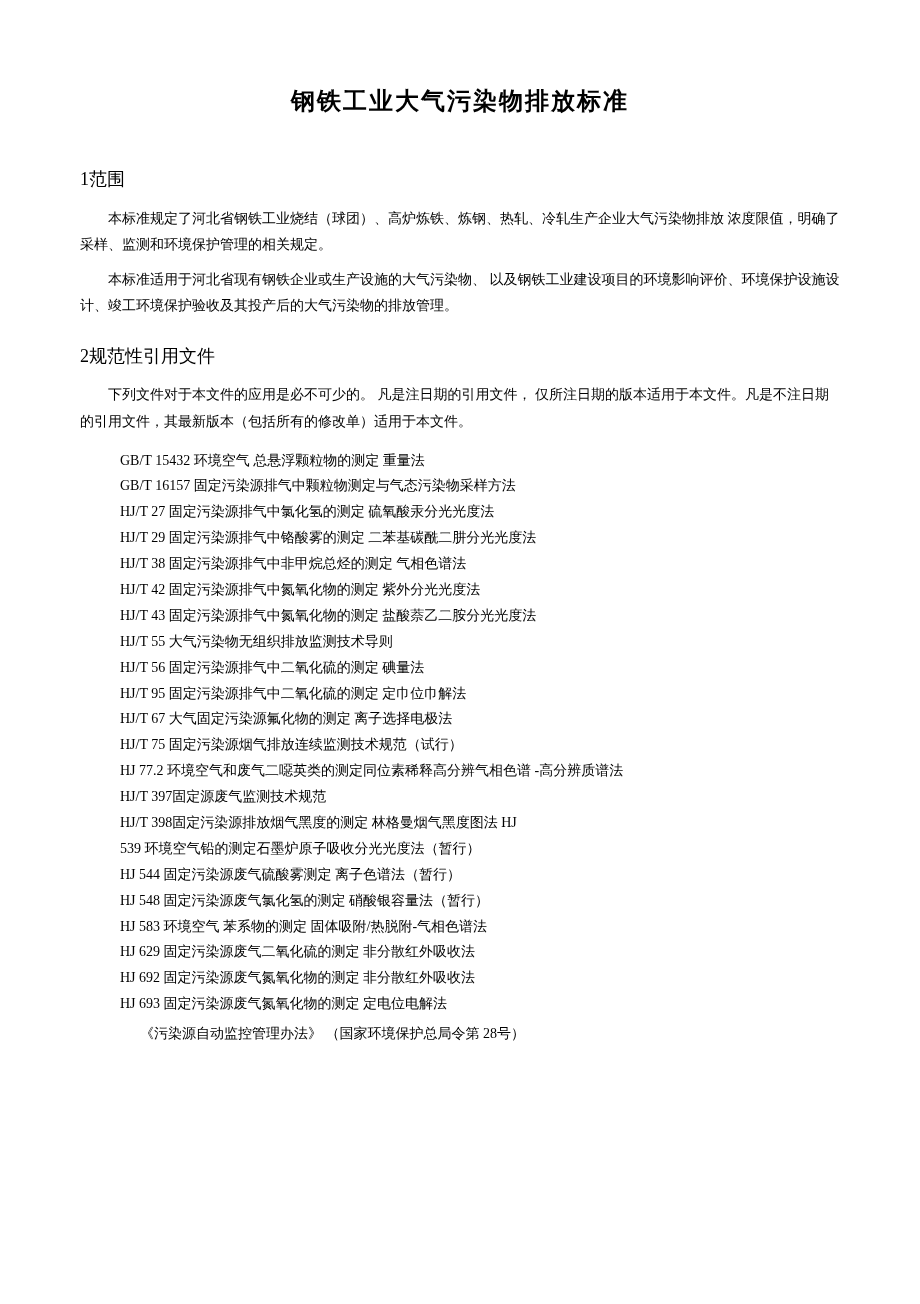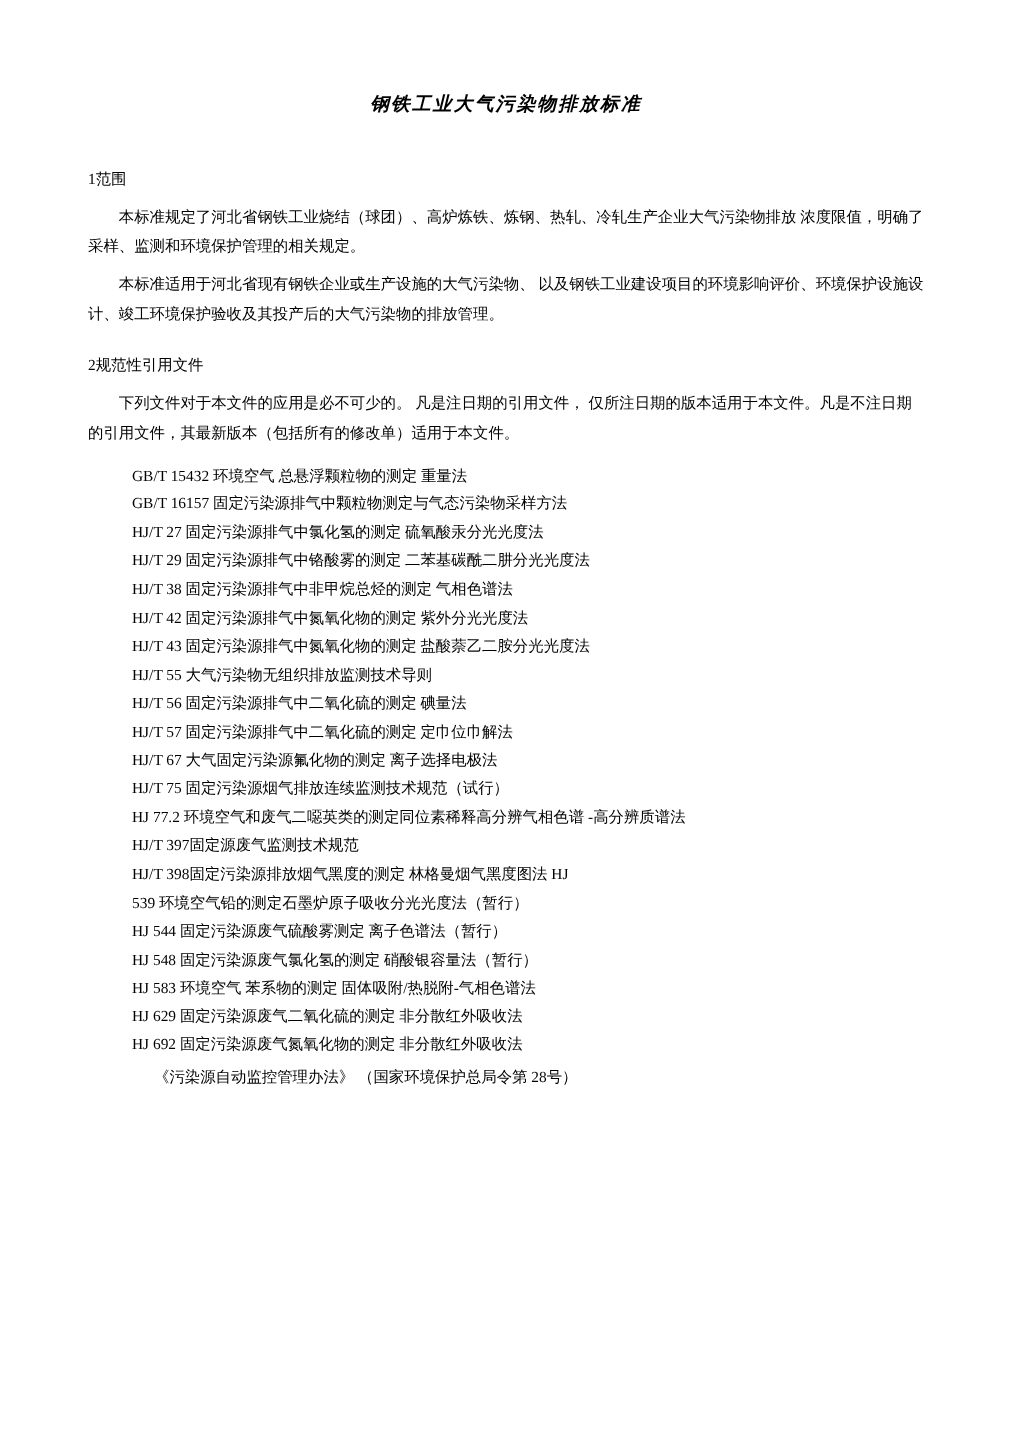--- a/index.html
+++ b/index.html
@@ -12,28 +12,27 @@
       font-family: "SimSun", "宋体", serif;
       font-size: 14px;
       color: #000000;
       width: 920px;
       min-height: 1304px;
       padding: 80px 80px 80px 80px;
       line-height: 1.8;
     }
     .page-title {
       text-align: center;
-      font-size: 17px;
+      font-size: 24px;
       font-weight: bold;
       margin-bottom: 40px;
       letter-spacing: 2px;
-      font-style: italic;
     }
     .section-heading {
-      font-size: 14px;
+      font-size: 18px;
       font-weight: normal;
       margin-bottom: 10px;
       margin-top: 20px;
     }
     .paragraph {
       text-indent: 2em;
       margin-bottom: 8px;
       line-height: 1.9;
     }
     .ref-list {
@@ -68,27 +67,28 @@
 
   <div class="ref-item">GB/T 15432    环境空气 总悬浮颗粒物的测定     重量法</div>
       <div class="ref-item">GB/T 16157 固定污染源排气中颗粒物测定与气态污染物采样方法</div>
       <div class="ref-item">HJ/T 27   固定污染源排气中氯化氢的测定     硫氧酸汞分光光度法</div>
       <div class="ref-item">HJ/T 29   固定污染源排气中铬酸雾的测定    二苯基碳酰二肼分光光度法</div>
       <div class="ref-item">HJ/T 38   固定污染源排气中非甲烷总烃的测定          气相色谱法</div>
       <div class="ref-item">HJ/T 42   固定污染源排气中氮氧化物的测定               紫外分光光度法</div>
       <div class="ref-item">HJ/T 43   固定污染源排气中氮氧化物的测定          盐酸萘乙二胺分光光度法</div>
       <div class="ref-item">HJ/T 55   大气污染物无组织排放监测技术导则</div>
       <div class="ref-item">HJ/T 56   固定污染源排气中二氧化硫的测定               碘量法</div>
-      <div class="ref-item">HJ/T 57   固定污染源排气中二氧化硫的测定          定巾位巾解法</div>
+      <div class="ref-item">HJ/T 95   固定污染源排气中二氧化硫的测定          定巾位巾解法</div>
       <div class="ref-item">HJ/T 67   大气固定污染源氟化物的测定    离子选择电极法</div>
       <div class="ref-item">HJ/T 75   固定污染源烟气排放连续监测技术规范（试行）</div>
       <div class="ref-item">HJ 77.2   环境空气和废气二噁英类的测定同位素稀释高分辨气相色谱    -高分辨质谱法</div>
       <div class="ref-item">HJ/T 397固定源废气监测技术规范</div>
       <div class="ref-item">HJ/T 398固定污染源排放烟气黑度的测定        林格曼烟气黑度图法 HJ</div>
       <div class="ref-item">539     环境空气铅的测定石墨炉原子吸收分光光度法（暂行）</div>
       <div class="ref-item">HJ 544 固定污染源废气硫酸雾测定      离子色谱法（暂行）</div>
       <div class="ref-item">HJ 548 固定污染源废气氯化氢的测定        硝酸银容量法（暂行）</div>
       <div class="ref-item">HJ 583 环境空气  苯系物的测定 固体吸附/热脱附-气相色谱法</div>
       <div class="ref-item">HJ 629 固定污染源废气二氧化硫的测定        非分散红外吸收法</div>
       <div class="ref-item">HJ 692 固定污染源废气氮氧化物的测定        非分散红外吸收法</div>
+      <div class="ref-item">HJ 693 固定污染源废气氮氧化物的测定         定电位电解法</div>
     </div>
   <div class="bottom-ref">《污染源自动监控管理办法》  （国家环境保护总局令第 28号）</div>
 </div>
 
 </body></html>

